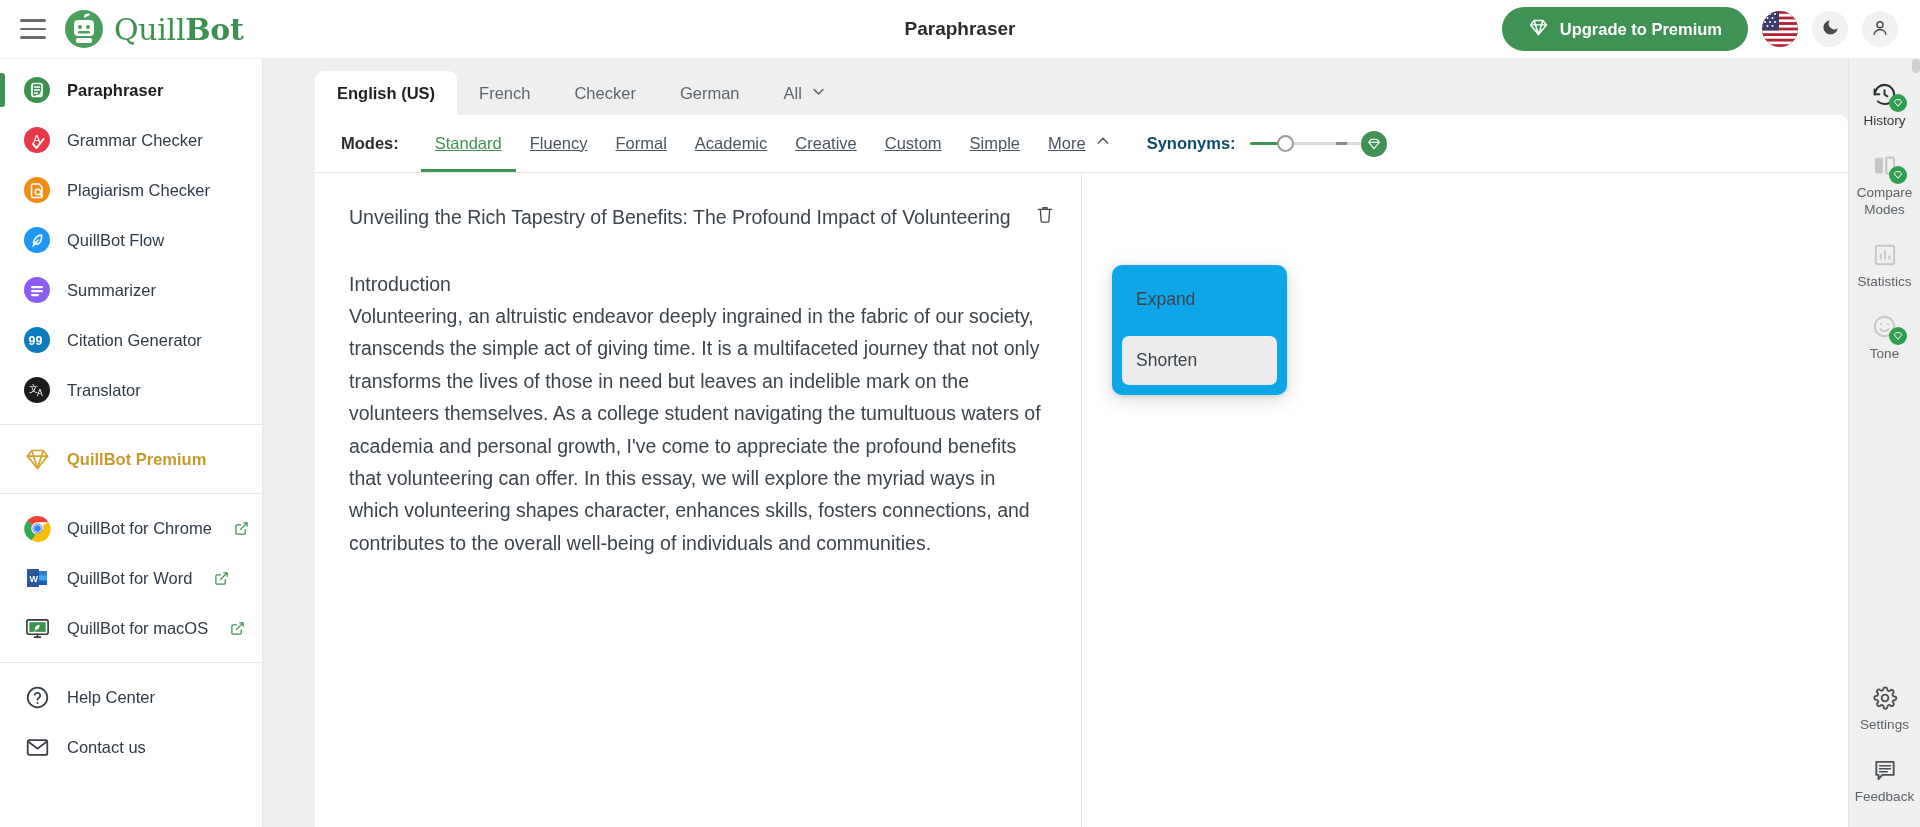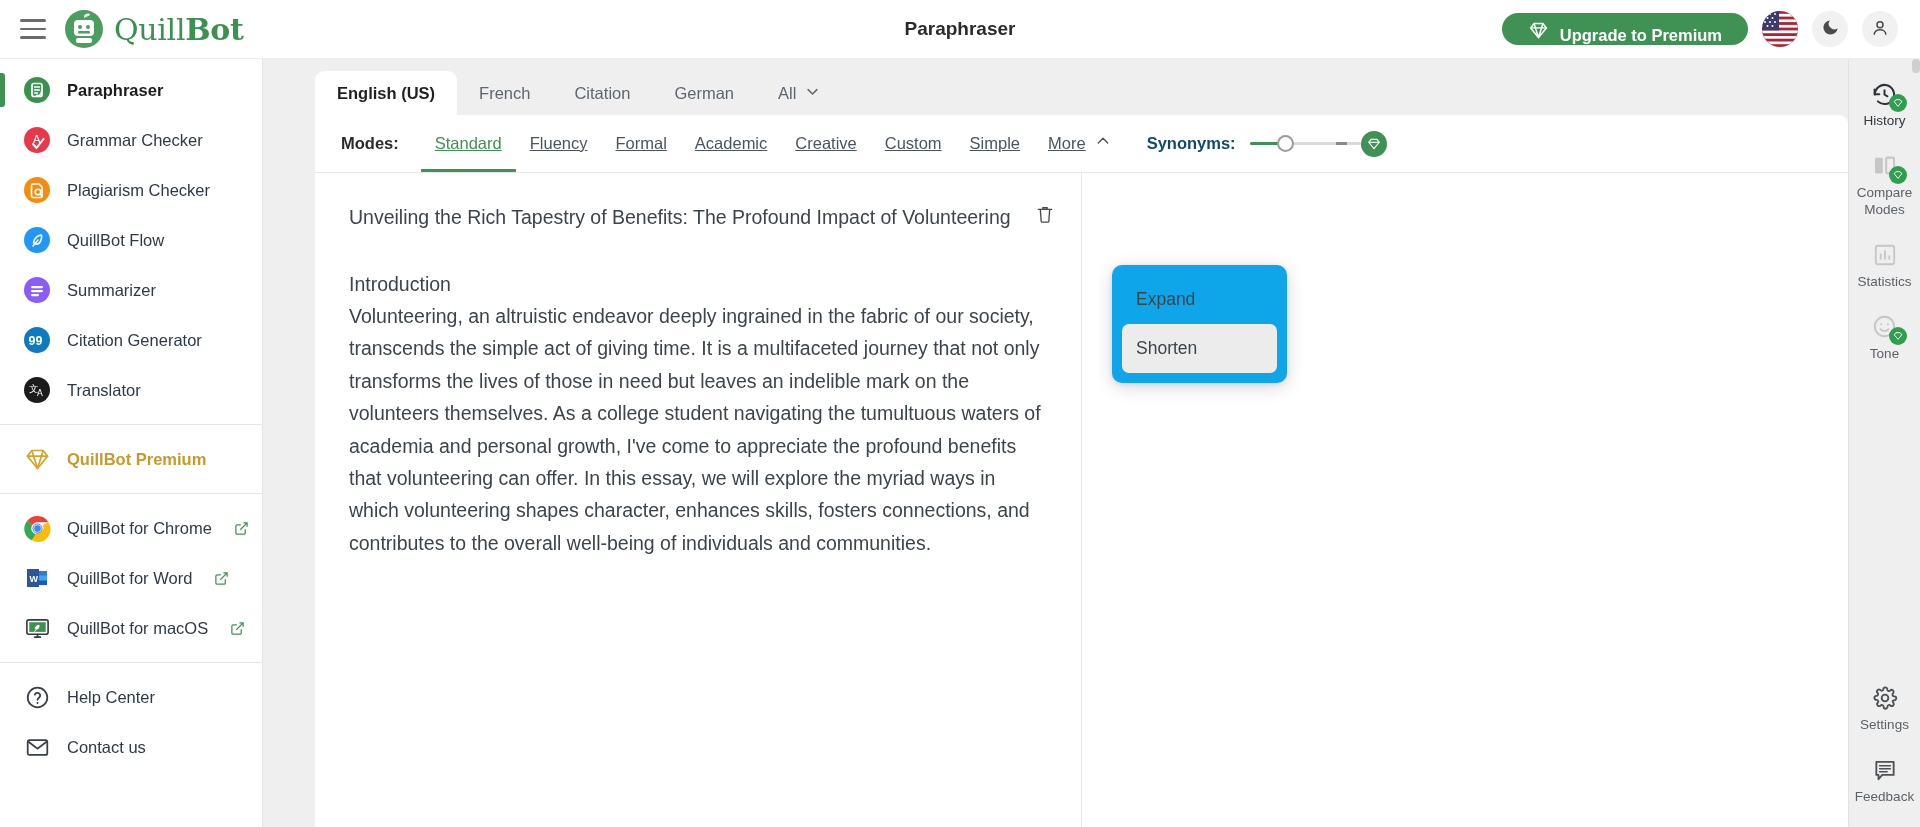--- a/index.html
+++ b/index.html
@@ -31,24 +31,24 @@
   .brand-text b { font-weight: 700; color: #3c9150; }
   .page-title {
     position: absolute; left: 0; right: 0; text-align: center;
     font-size: 19px; font-weight: 700; color: #2b2b2b; pointer-events: none;
   }
   .topbar-right {
     margin-left: auto; display: flex; align-items: center; gap: 14px;
     margin-right: 22px; position: relative; z-index: 5;
   }
   .upgrade-btn {
-    display: flex; align-items: flex-end; gap: 11px;
+    display: flex; align-items: center; gap: 11px;
     background: #3f9253; color: #fff;
     border: none; border-radius: 22px;
-    height: 32px; padding: 0 26px;
+    height: 44px; padding: 0 26px;
     font-size: 16.5px; font-weight: 700; cursor: pointer;
     font-family: "Liberation Sans", sans-serif;
   }
   .flag-btn {
     width: 36px; height: 36px; border-radius: 50%; overflow: hidden;
     cursor: pointer; border: none; padding: 0; position: relative;
     background: #b22234;
   }
   .circle-btn {
     width: 36px; height: 36px; border-radius: 50%;
@@ -153,21 +153,21 @@
   .dropdown {
     position: absolute; left: 1112px; top: 206px; width: 175px;
     background: #0ea5e9; border-radius: 10px;
     box-shadow: 0 4px 18px rgba(0,0,0,0.16), 0 1px 4px rgba(0,0,0,0.10);
     padding: 10px; z-index: 30;
   }
   .dd-item {
     height: 49px; display: flex; align-items: center; padding-left: 14px;
     font-size: 17.5px; color: #3c444c; border-radius: 7px; cursor: pointer;
   }
-  .dd-item.hover { background: #ececec; }
+  .dd-item.hover { background: #ececec; margin-top: 12px; }
 
   
   .rail {
     width: 72px; min-width: 72px; background: #efefef;
     border-left: 1px solid #e2e2e2;
     display: flex; flex-direction: column; align-items: center;
     padding-top: 20px; position: absolute; right: 0; top: 0; bottom: 0;
   }
   .rail-item {
     width: 72px; display: flex; flex-direction: column; align-items: center;
@@ -455,21 +455,21 @@
     <div class="main">
 
       <div class="tabs-row">
         <div class="tab active">
           <span>English (US)</span>
         </div>
         <div class="tab">
           <span>French</span>
         </div>
         <div class="tab">
-          <span>Citation</span>
+          <span>Checker</span>
         </div>
         <div class="tab">
           <span>German</span>
         </div>
         <div class="tab tab-all">
           <span>All</span>
           <span>
             <svg width="15" height="15" viewBox="0 0 24 24" fill="none" stroke="#5d6770" stroke-width="2.4" stroke-linecap="round" stroke-linejoin="round">
                 <path d="M5 9l7 7 7-7"></path>
               </svg>

